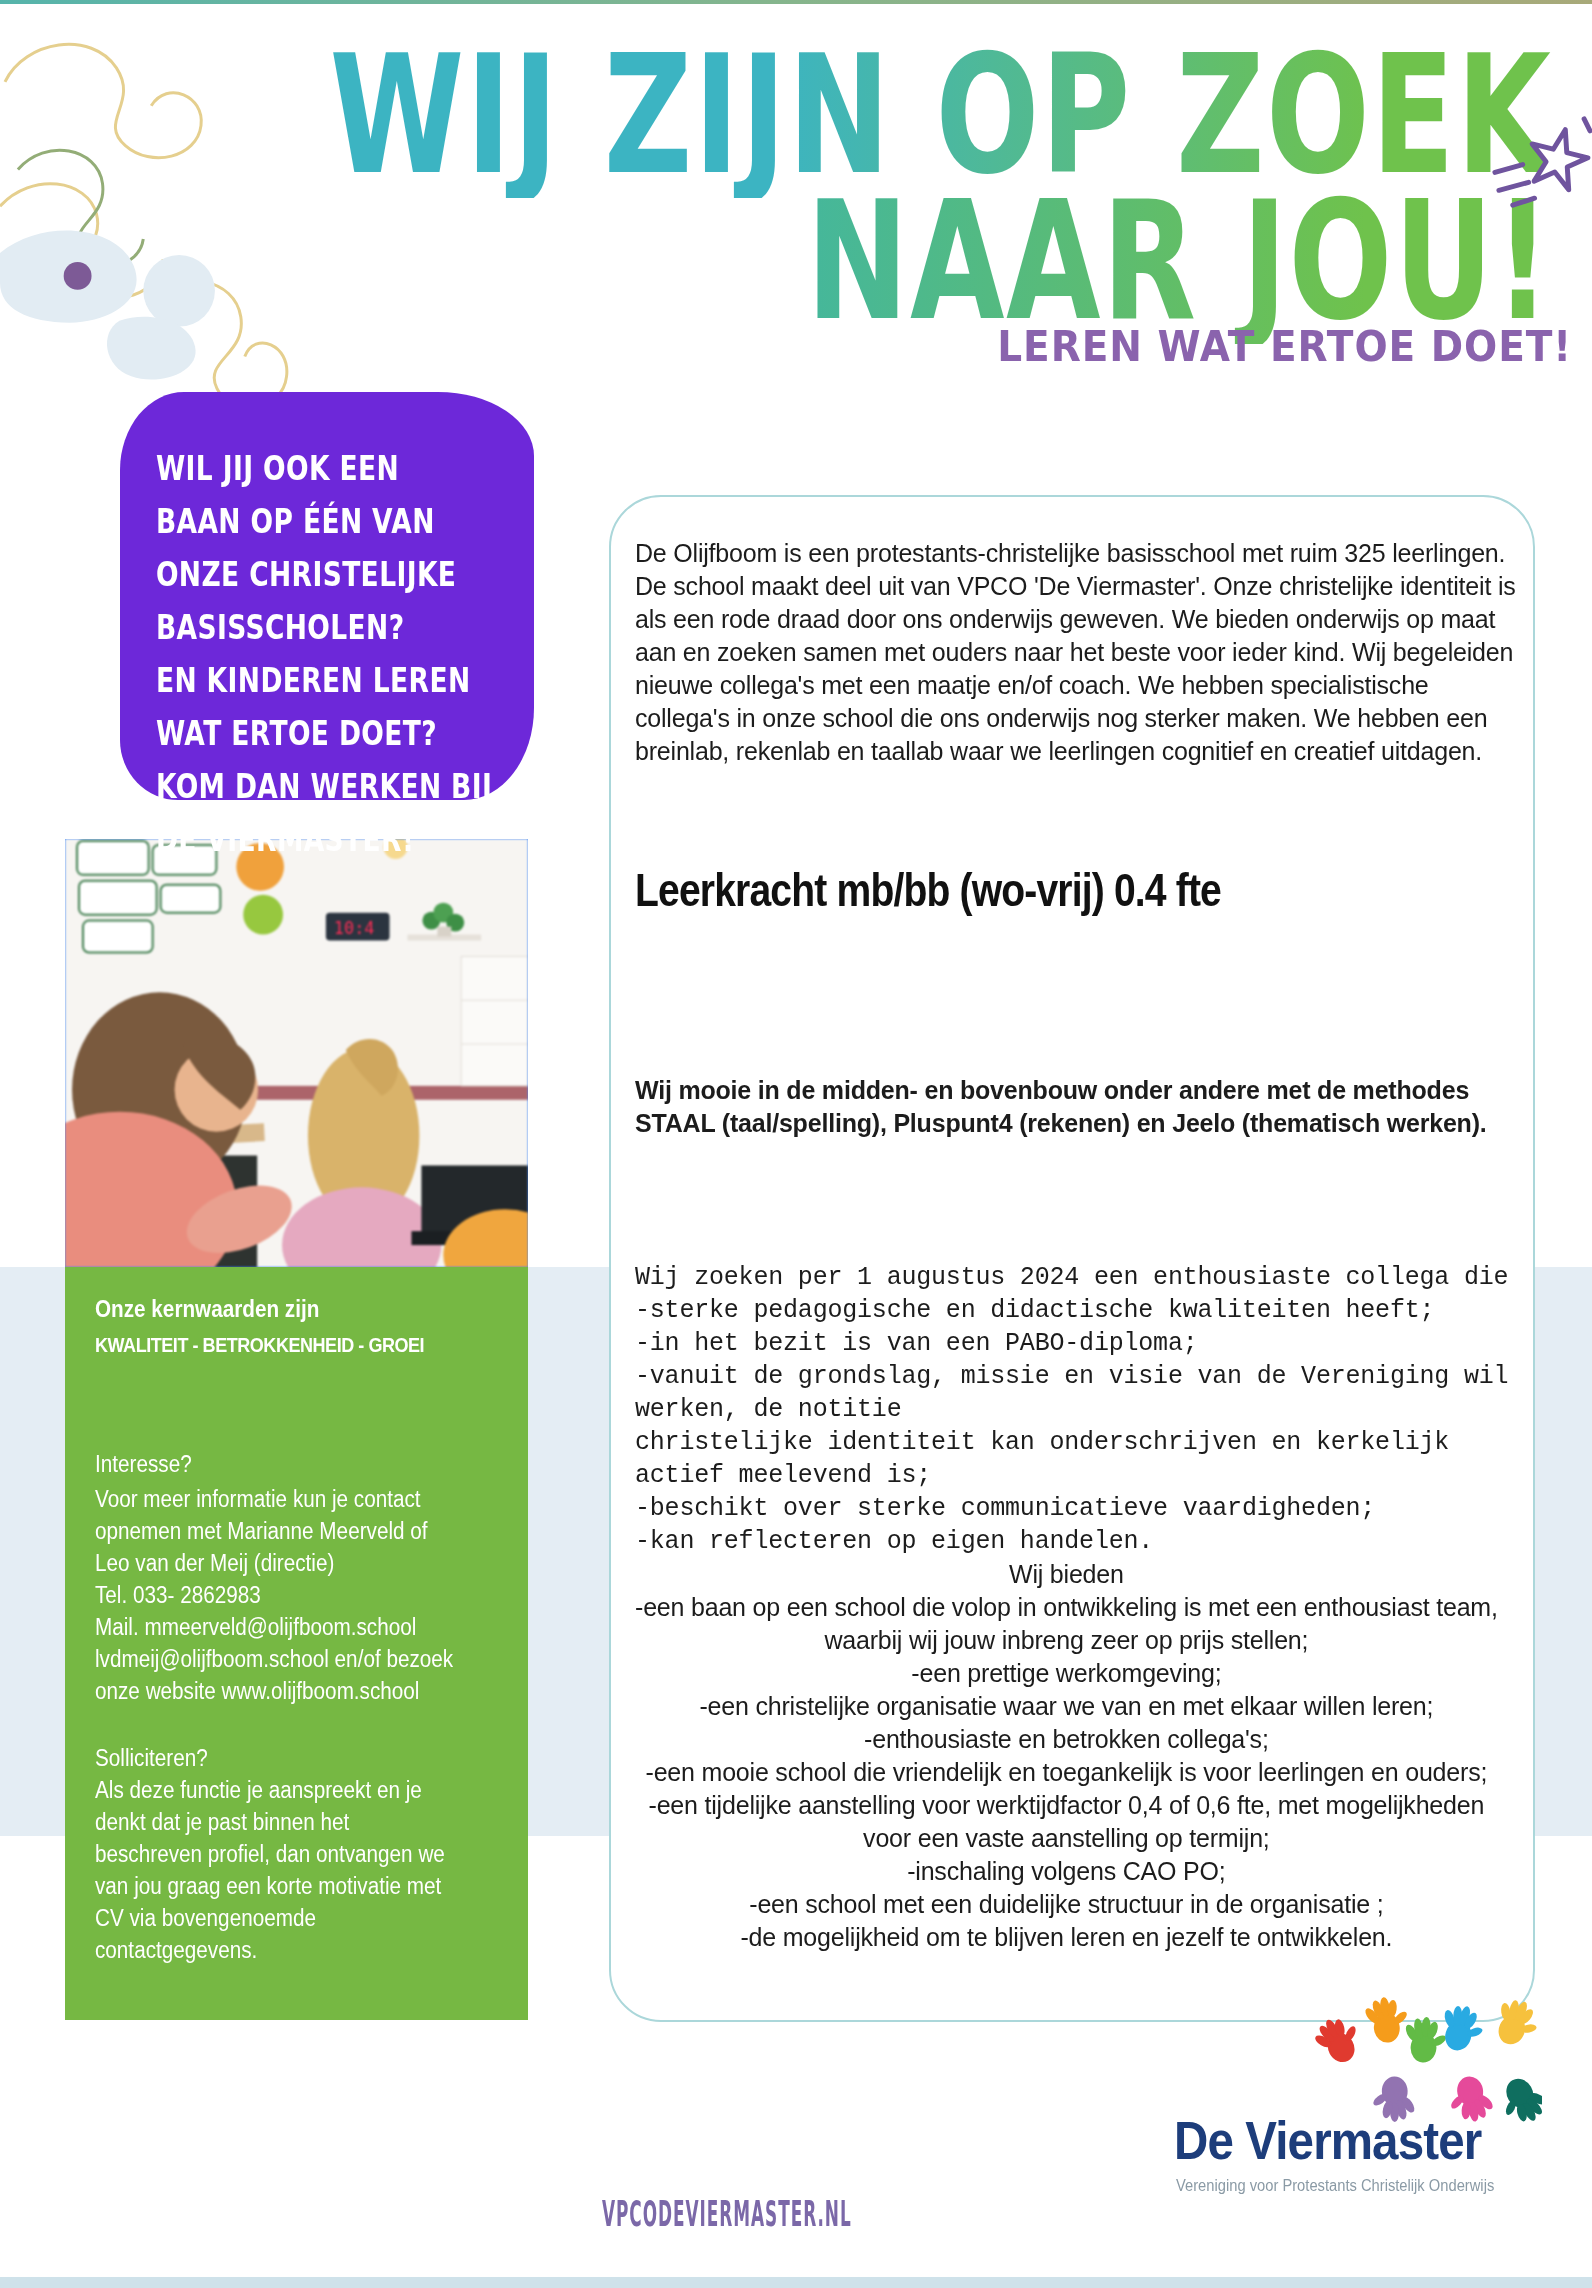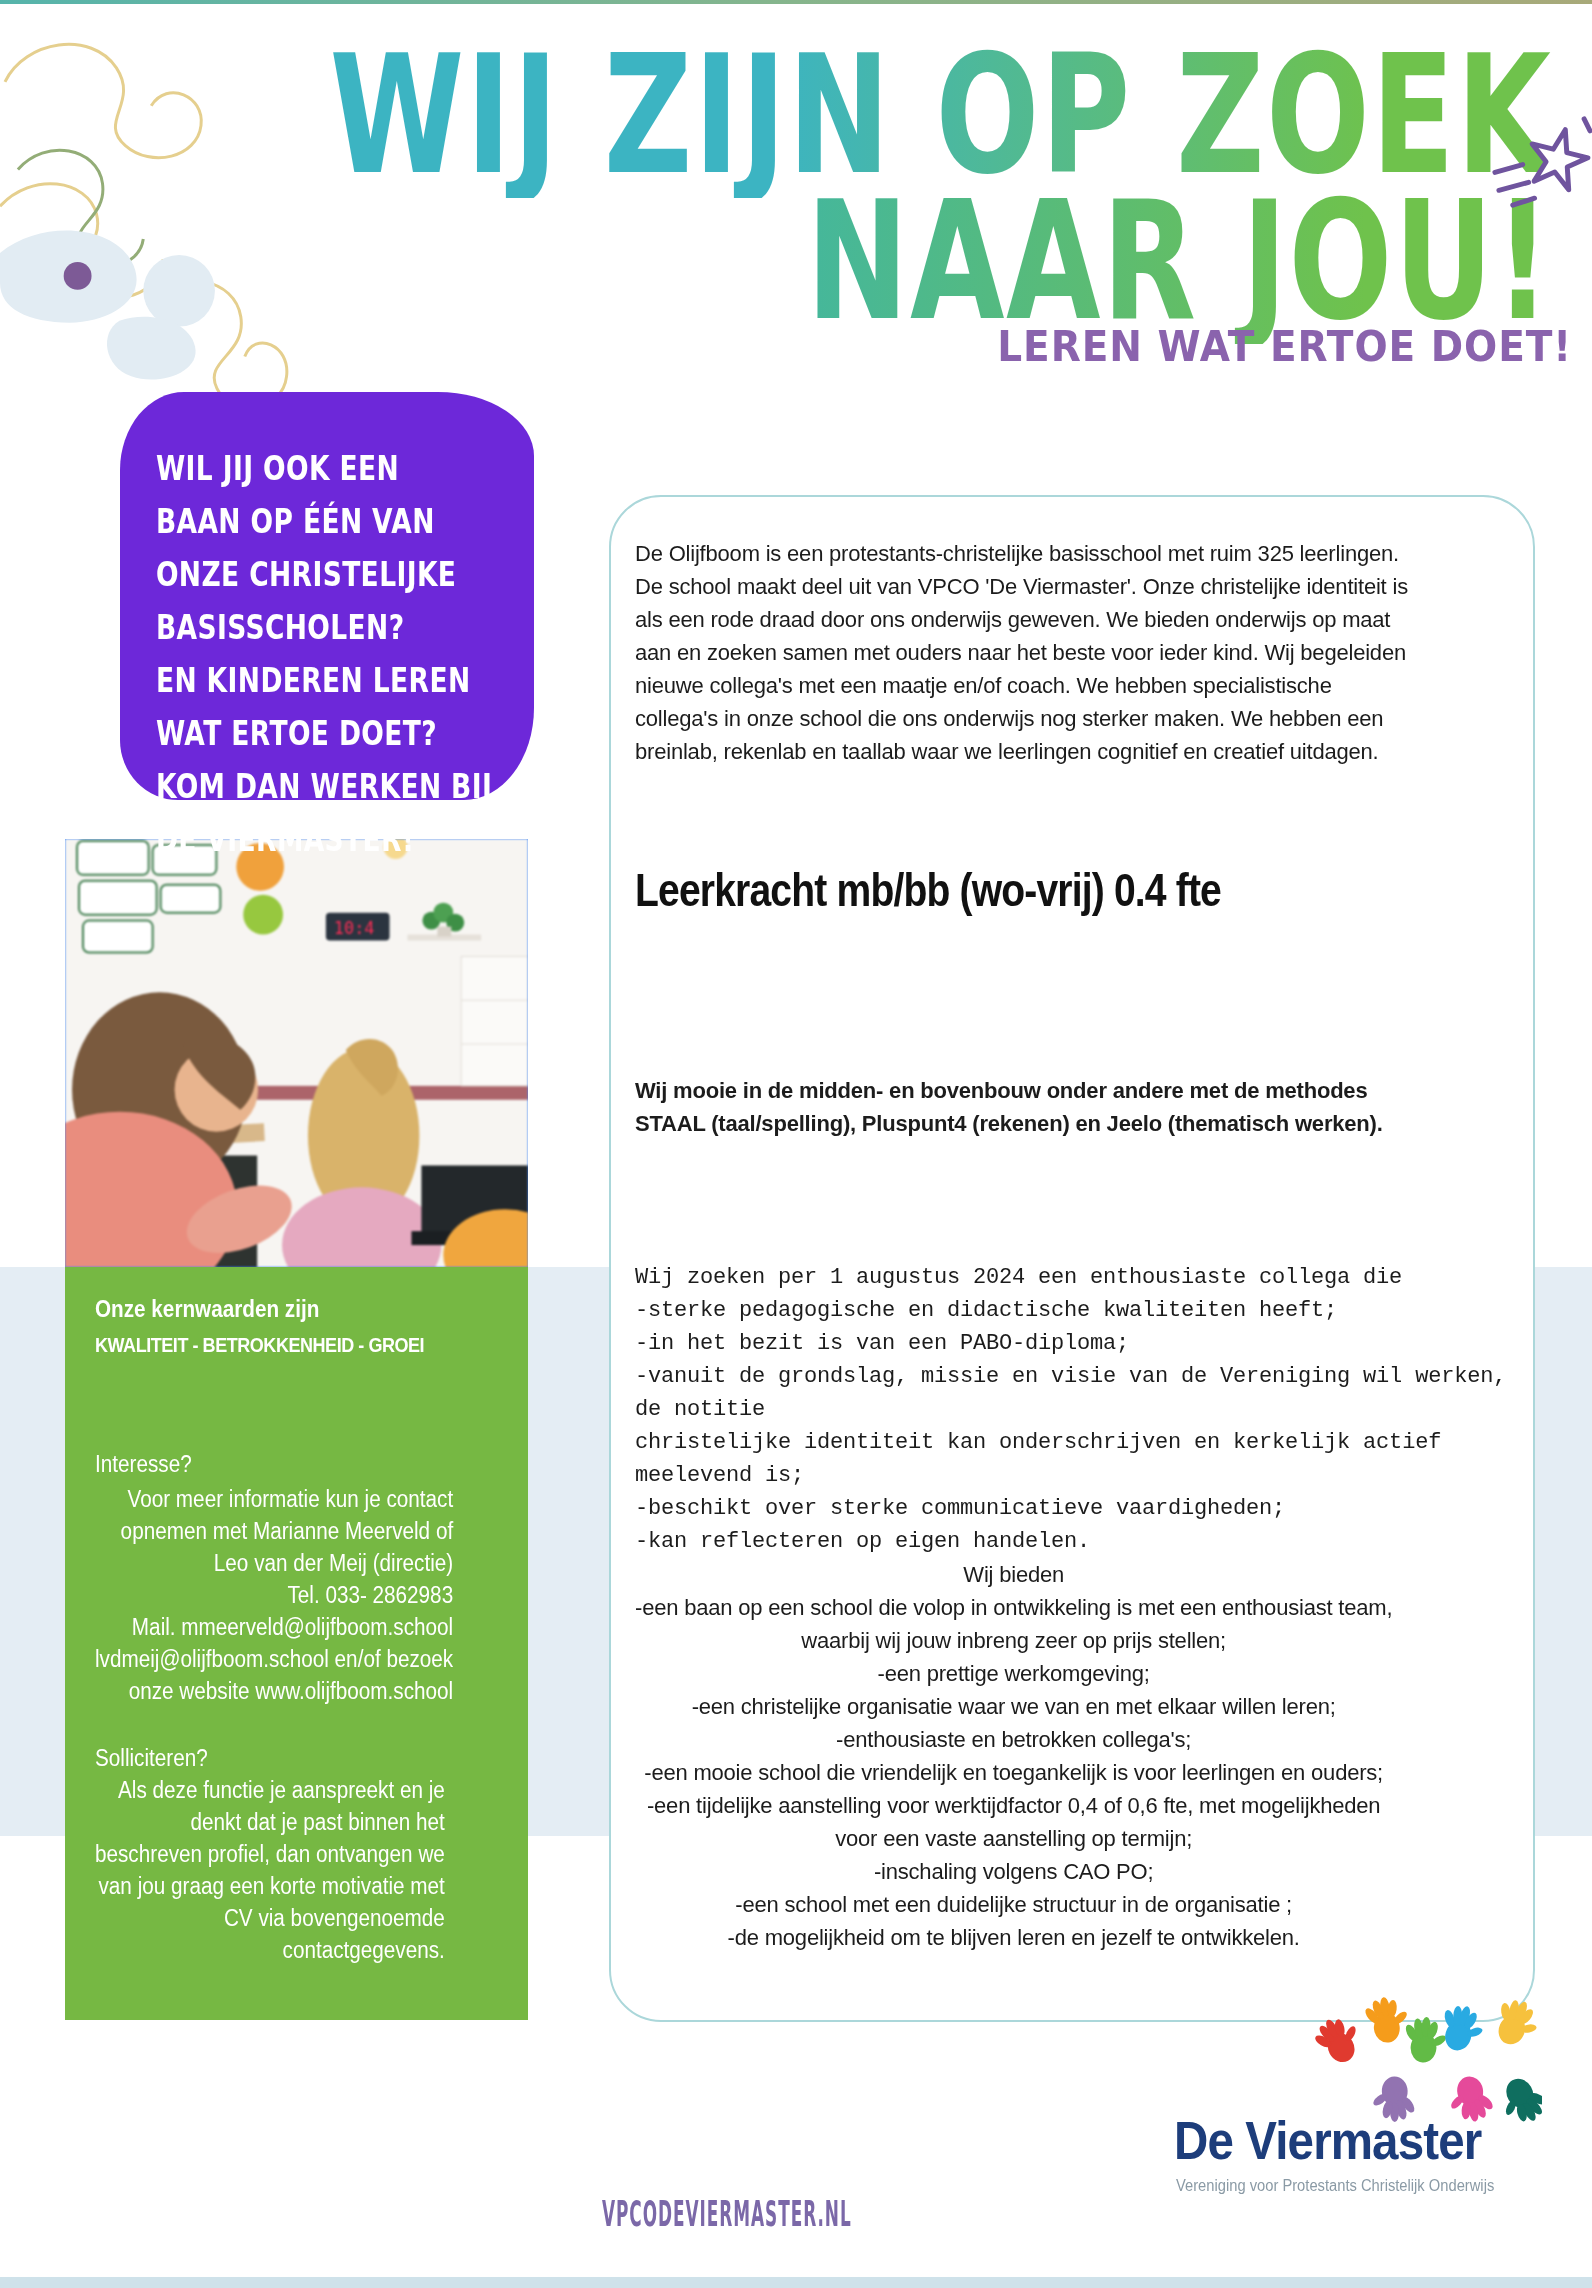--- a/index.html
+++ b/index.html
@@ -50,34 +50,34 @@
   }
 
   
   .photo{left:65px;top:839px;width:463px;height:428px;z-index:2;overflow:hidden;background:#3b82f6;}
   .photo svg{filter:blur(0.8px);}
 
   
   .band{left:0;top:1267px;width:1592px;height:569px;background:#e4edf4;z-index:0;}
 
   
-  .green-box{left:65px;top:1267px;width:463px;height:753px;background:#76b843;z-index:2;color:#ffffff;text-align:right;}
+  .green-box{left:65px;top:1267px;width:463px;height:753px;background:#76b843;z-index:2;color:#ffffff;}
   .gb{position:absolute;left:30px;transform:scaleX(0.9);transform-origin:0 0;
       white-space:pre-line;font-size:23px;line-height:32px;}
   .gb.bold{font-weight:bold;}
   .gb.kern{font-size:20px;font-weight:bold;letter-spacing:-0.5px;}
 
   
   .card{
     left:609px;top:495px;width:926px;height:1527px;z-index:3;
     background:#ffffff;border:2px solid #abd7da;border-radius:52px;
     box-sizing:border-box;
   }
   .card-txt{position:absolute;left:24px;white-space:pre-line;
-    font-size:22px;line-height:33px;letter-spacing:-0.2px;color:#1c1c1c;}
+    font-size:25px;line-height:33px;letter-spacing:-0.2px;color:#1c1c1c;}
   .card-title{position:absolute;left:24px;top:366px;white-space:nowrap;
     font-size:46px;font-weight:bold;letter-spacing:-1px;color:#111;
     transform:scaleX(0.85);transform-origin:0 0;}
 
   
   .site-link{
     left:470px;top:2193px;width:498px;text-align:center;white-space:nowrap;
     font-family:"DejaVu Sans",sans-serif;font-weight:800;font-size:36px;
     letter-spacing:2px;color:#7b68a8;transform:scaleX(0.47);transform-origin:50% 50%;
   }

